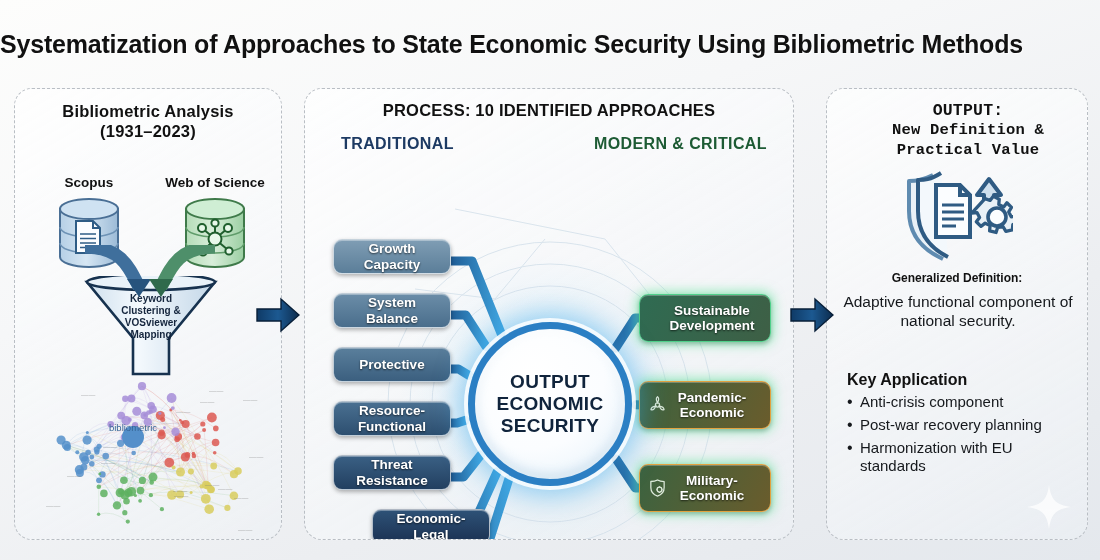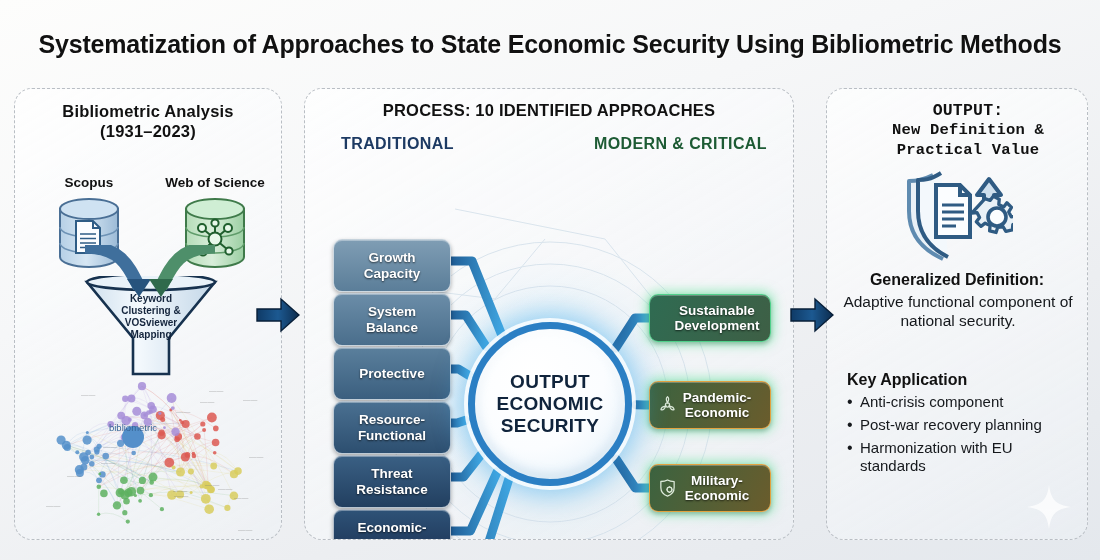--- a/index.html
+++ b/index.html
@@ -6,21 +6,21 @@
   html,body { width:1100px; height:560px; overflow:hidden; }
   body {
     font-family: "Liberation Sans", sans-serif;
     background: linear-gradient(160deg,#fdfdfc 0%,#f6f7f8 35%,#eceef1 70%,#e4e8ed 100%);
     position:relative;
   }
 
   
   .title {
     position:absolute; top:30px; left:0; width:1100px;
-    text-align:center; font-size:25px; font-weight:bold; color:#111;
+    text-align:left; font-size:25px; font-weight:bold; color:#111;
     letter-spacing:-0.2px;
     text-shadow:1px 1px 1px rgba(255,255,255,.9);
   }
 
   
   .panel {
     position:absolute; top:88px; height:452px;
     border:1.5px dashed #b9bec4; border-radius:18px;
     background:linear-gradient(150deg,rgba(255,255,255,.75),rgba(238,242,246,.55));
     overflow:hidden;
@@ -61,26 +61,26 @@
   .center-svg { position:absolute; top:0; left:0; width:490px; height:452px; }
 
   .node {
     position:absolute; border-radius:9px;
     display:flex; align-items:center; justify-content:center;
     color:#fff; font-weight:bold; font-size:13.5px; line-height:1.12;
     text-align:center; text-shadow:0 1px 2px rgba(0,0,0,.65);
     z-index:5;
   }
   .node-trad {
-    left:28px; width:118px; height:53px;
+    left:28px; width:118px; height:35px;
     border:1.5px solid rgba(255,255,255,.65);
     box-shadow:0 2px 4px rgba(0,0,0,.3), inset 0 1px 0 rgba(255,255,255,.35);
   }
   .node-mod {
-    right:22px; width:122px; height:48px;
+    right:22px; width:132px; height:48px;
     border:1.5px solid;
     padding-left:14px;
     box-shadow:0 0 11px 3px rgba(90,225,150,.55), 0 2px 4px rgba(0,0,0,.3),
                inset 0 1px 0 rgba(255,255,255,.28);
   }
   .node-icon { position:absolute; left:8px; top:50%; transform:translateY(-50%);
                width:19px; height:19px; opacity:.92; }
 
   .hub {
     position:absolute; left:163px; top:233px; width:164px; height:164px;
@@ -96,21 +96,21 @@
   }
   .hub-text {
     font-size:19px; font-weight:bold; color:#10243c; line-height:1.16;
     text-align:center; letter-spacing:.3px;
   }
 
   
   .rp-head { position:absolute; top:12px; left:11px; width:100%; line-height:1.24;font-family:Liberation Mono, monospace; }
   .out-icon { position:absolute; top:80px; left:76px; width:110px; height:94px; }
   .def-title { position:absolute; top:182px; left:0; width:100%;
-               text-align:center; font-size:16px; font-weight:bold; color:#111; }
+               text-align:center; font-size:12px; font-weight:bold; color:#111; }
   .def-body  { position:absolute; top:203px; left:10px; width:242px;
                text-align:center; font-size:15.5px; color:#15181c; line-height:1.24; }
   .ka-title { position:absolute; top:282px; left:20px; font-size:16px; font-weight:bold; color:#111; }
   .ka-list  { position:absolute; top:304px; left:20px; width:226px; list-style:none; }
   .ka-list li {
     font-size:15px; color:#15181c; line-height:1.2; margin-bottom:5px;
     padding-left:13px; position:relative;
   }
   .ka-list li:before { content:"•"; position:absolute; left:0; top:-1px; font-size:16px; }
   .sparkle { position:absolute; right:16px; bottom:10px; width:44px; height:44px; opacity:.82; }
@@ -577,21 +577,21 @@
           <div>Resource-</div>
           <div>Functional</div>
         </div>
       </div>
       <div class="node node-trad" style="top: 366px; background: linear-gradient(rgb(58, 96, 132), rgb(34, 63, 96));">
         <div>
           <div>Threat</div>
           <div>Resistance</div>
         </div>
       </div>
-      <div class="node node-trad" style="top: 420px; background: linear-gradient(rgb(46, 82, 119), rgb(27, 49, 82));">
+      <div class="node node-trad" style="top: 420px; background: linear-gradient(rgb(46, 82, 119), rgb(27, 49, 82)); margin-left: 39px;">
         <div>
           <div>Economic-</div>
           <div>Legal</div>
         </div>
       </div>
     </div>
   <div id="mod-nodes">
       <div class="node node-mod" style="top: 205px; background: linear-gradient(115deg, rgb(47, 107, 82), rgb(62, 95, 69)); border-color: rgb(79, 208, 138);">
         <div>
           <div>Sustainable</div>

